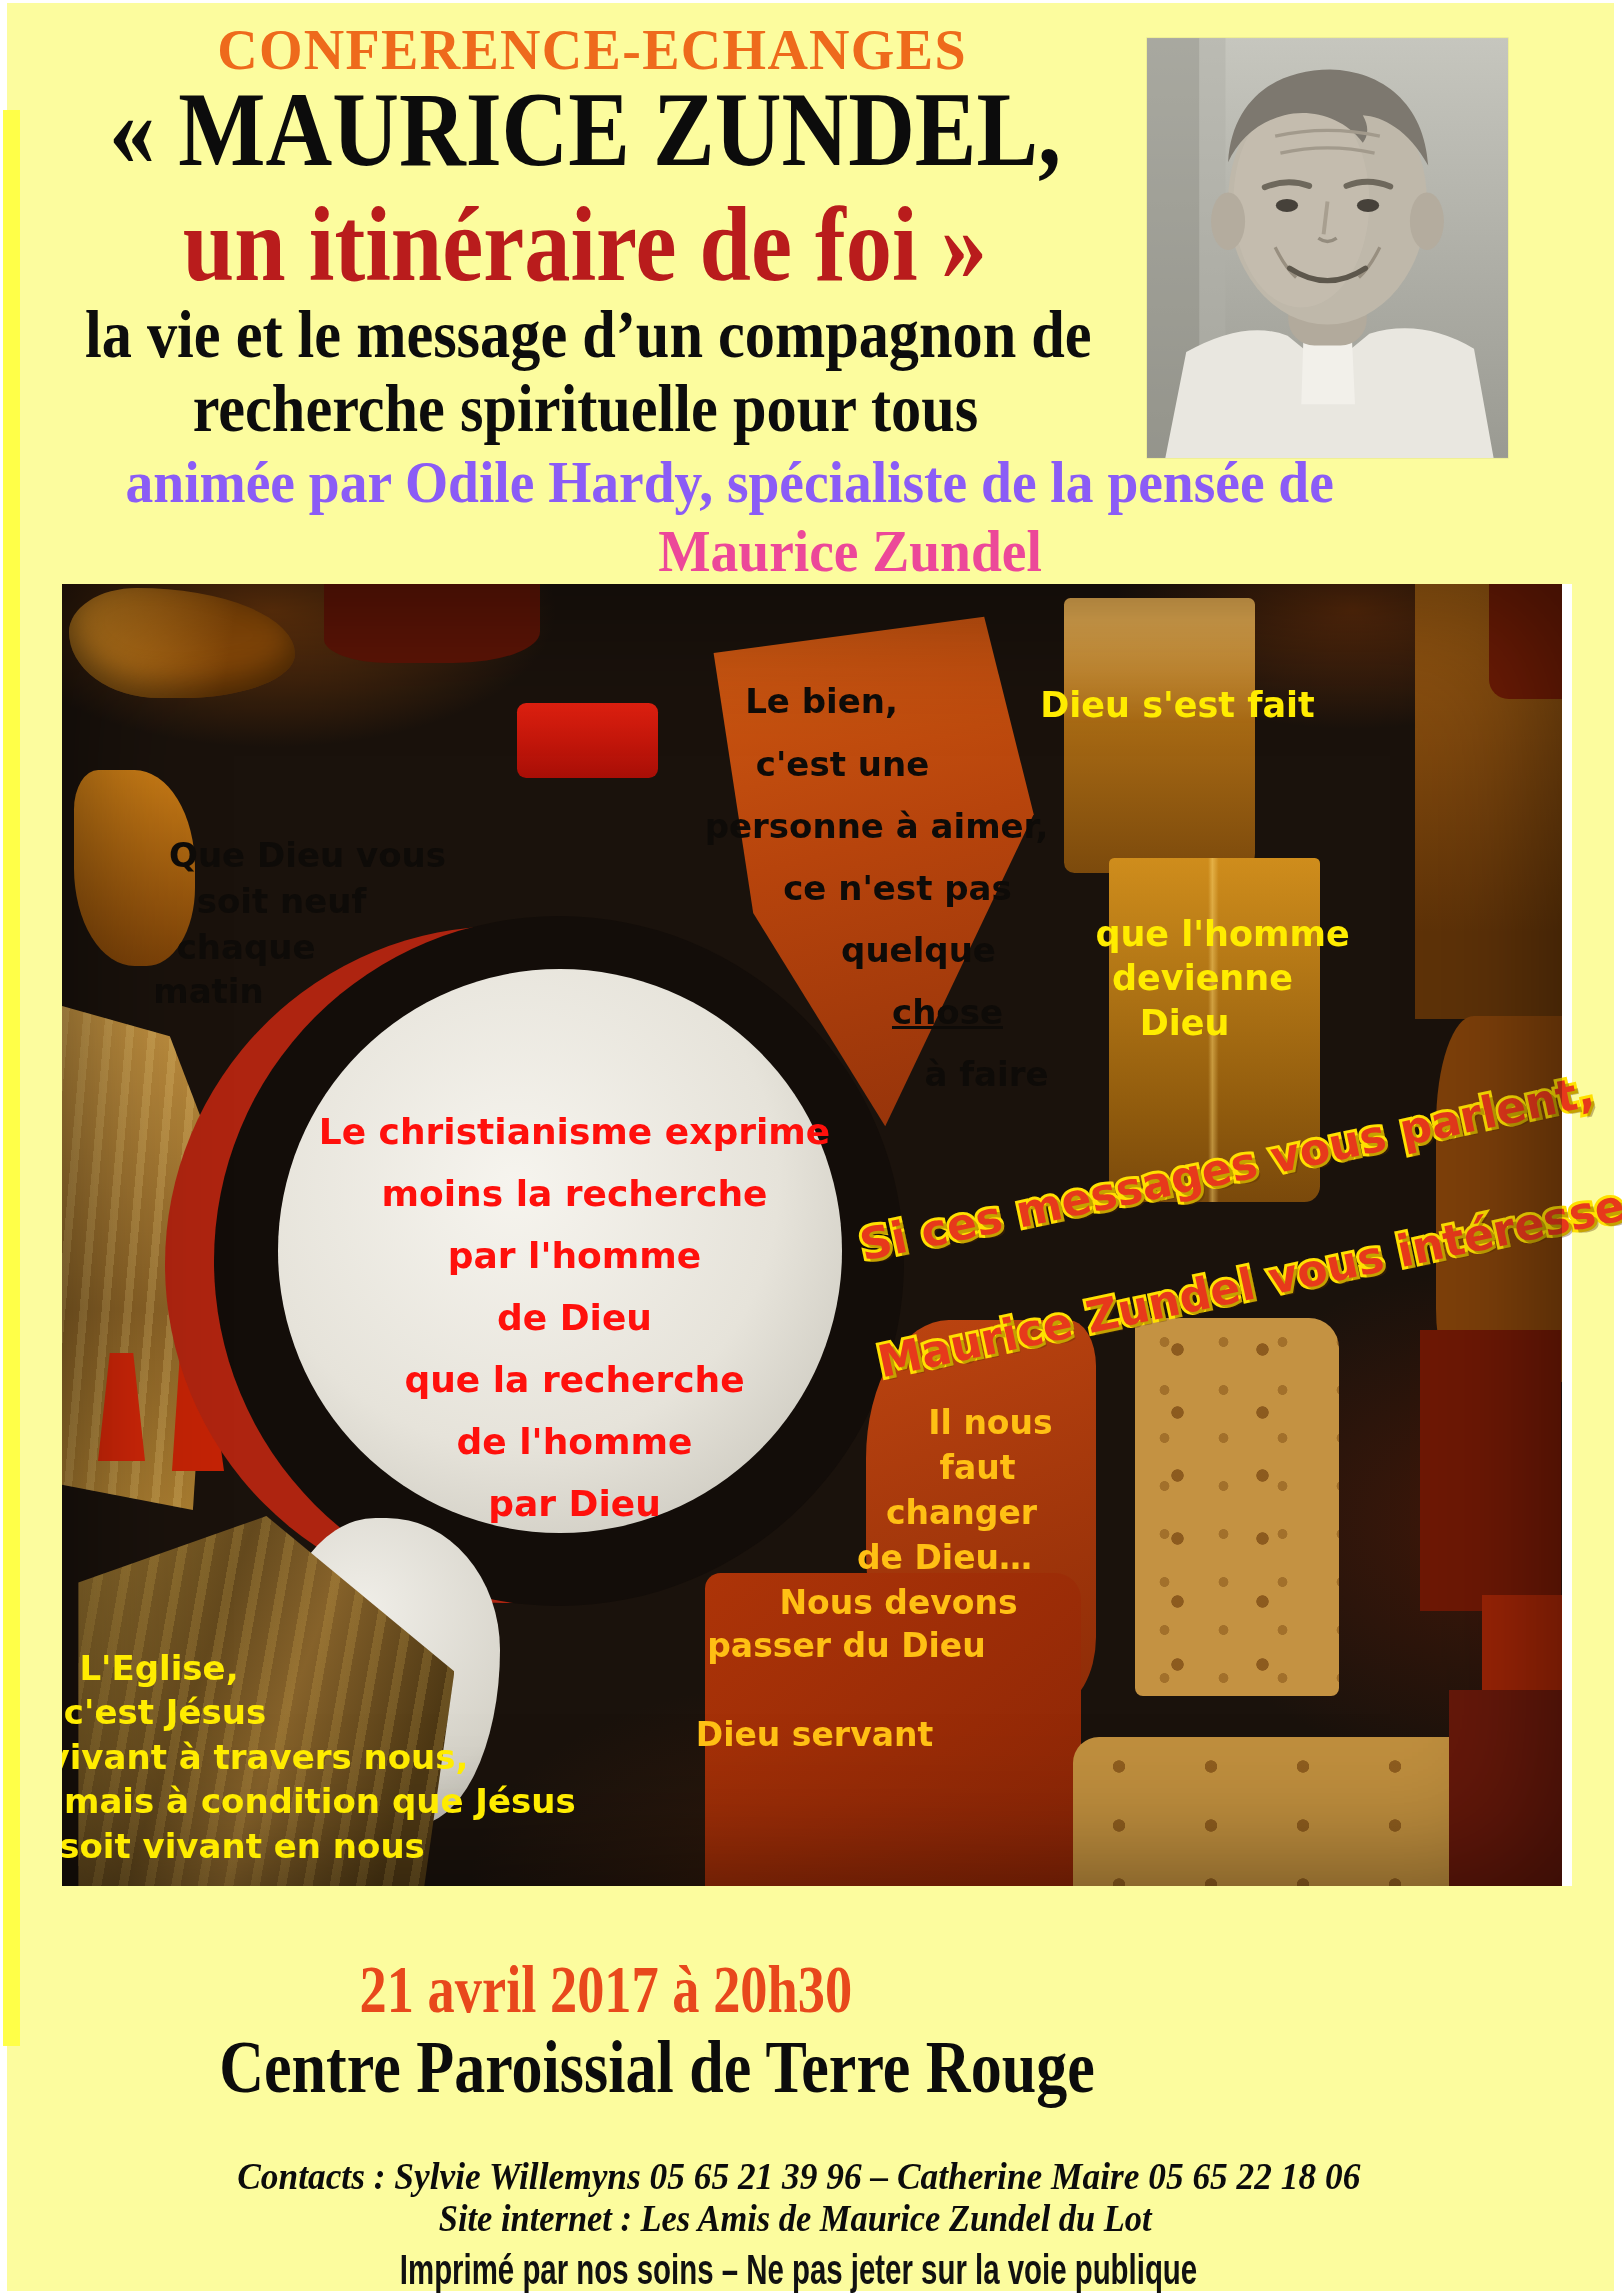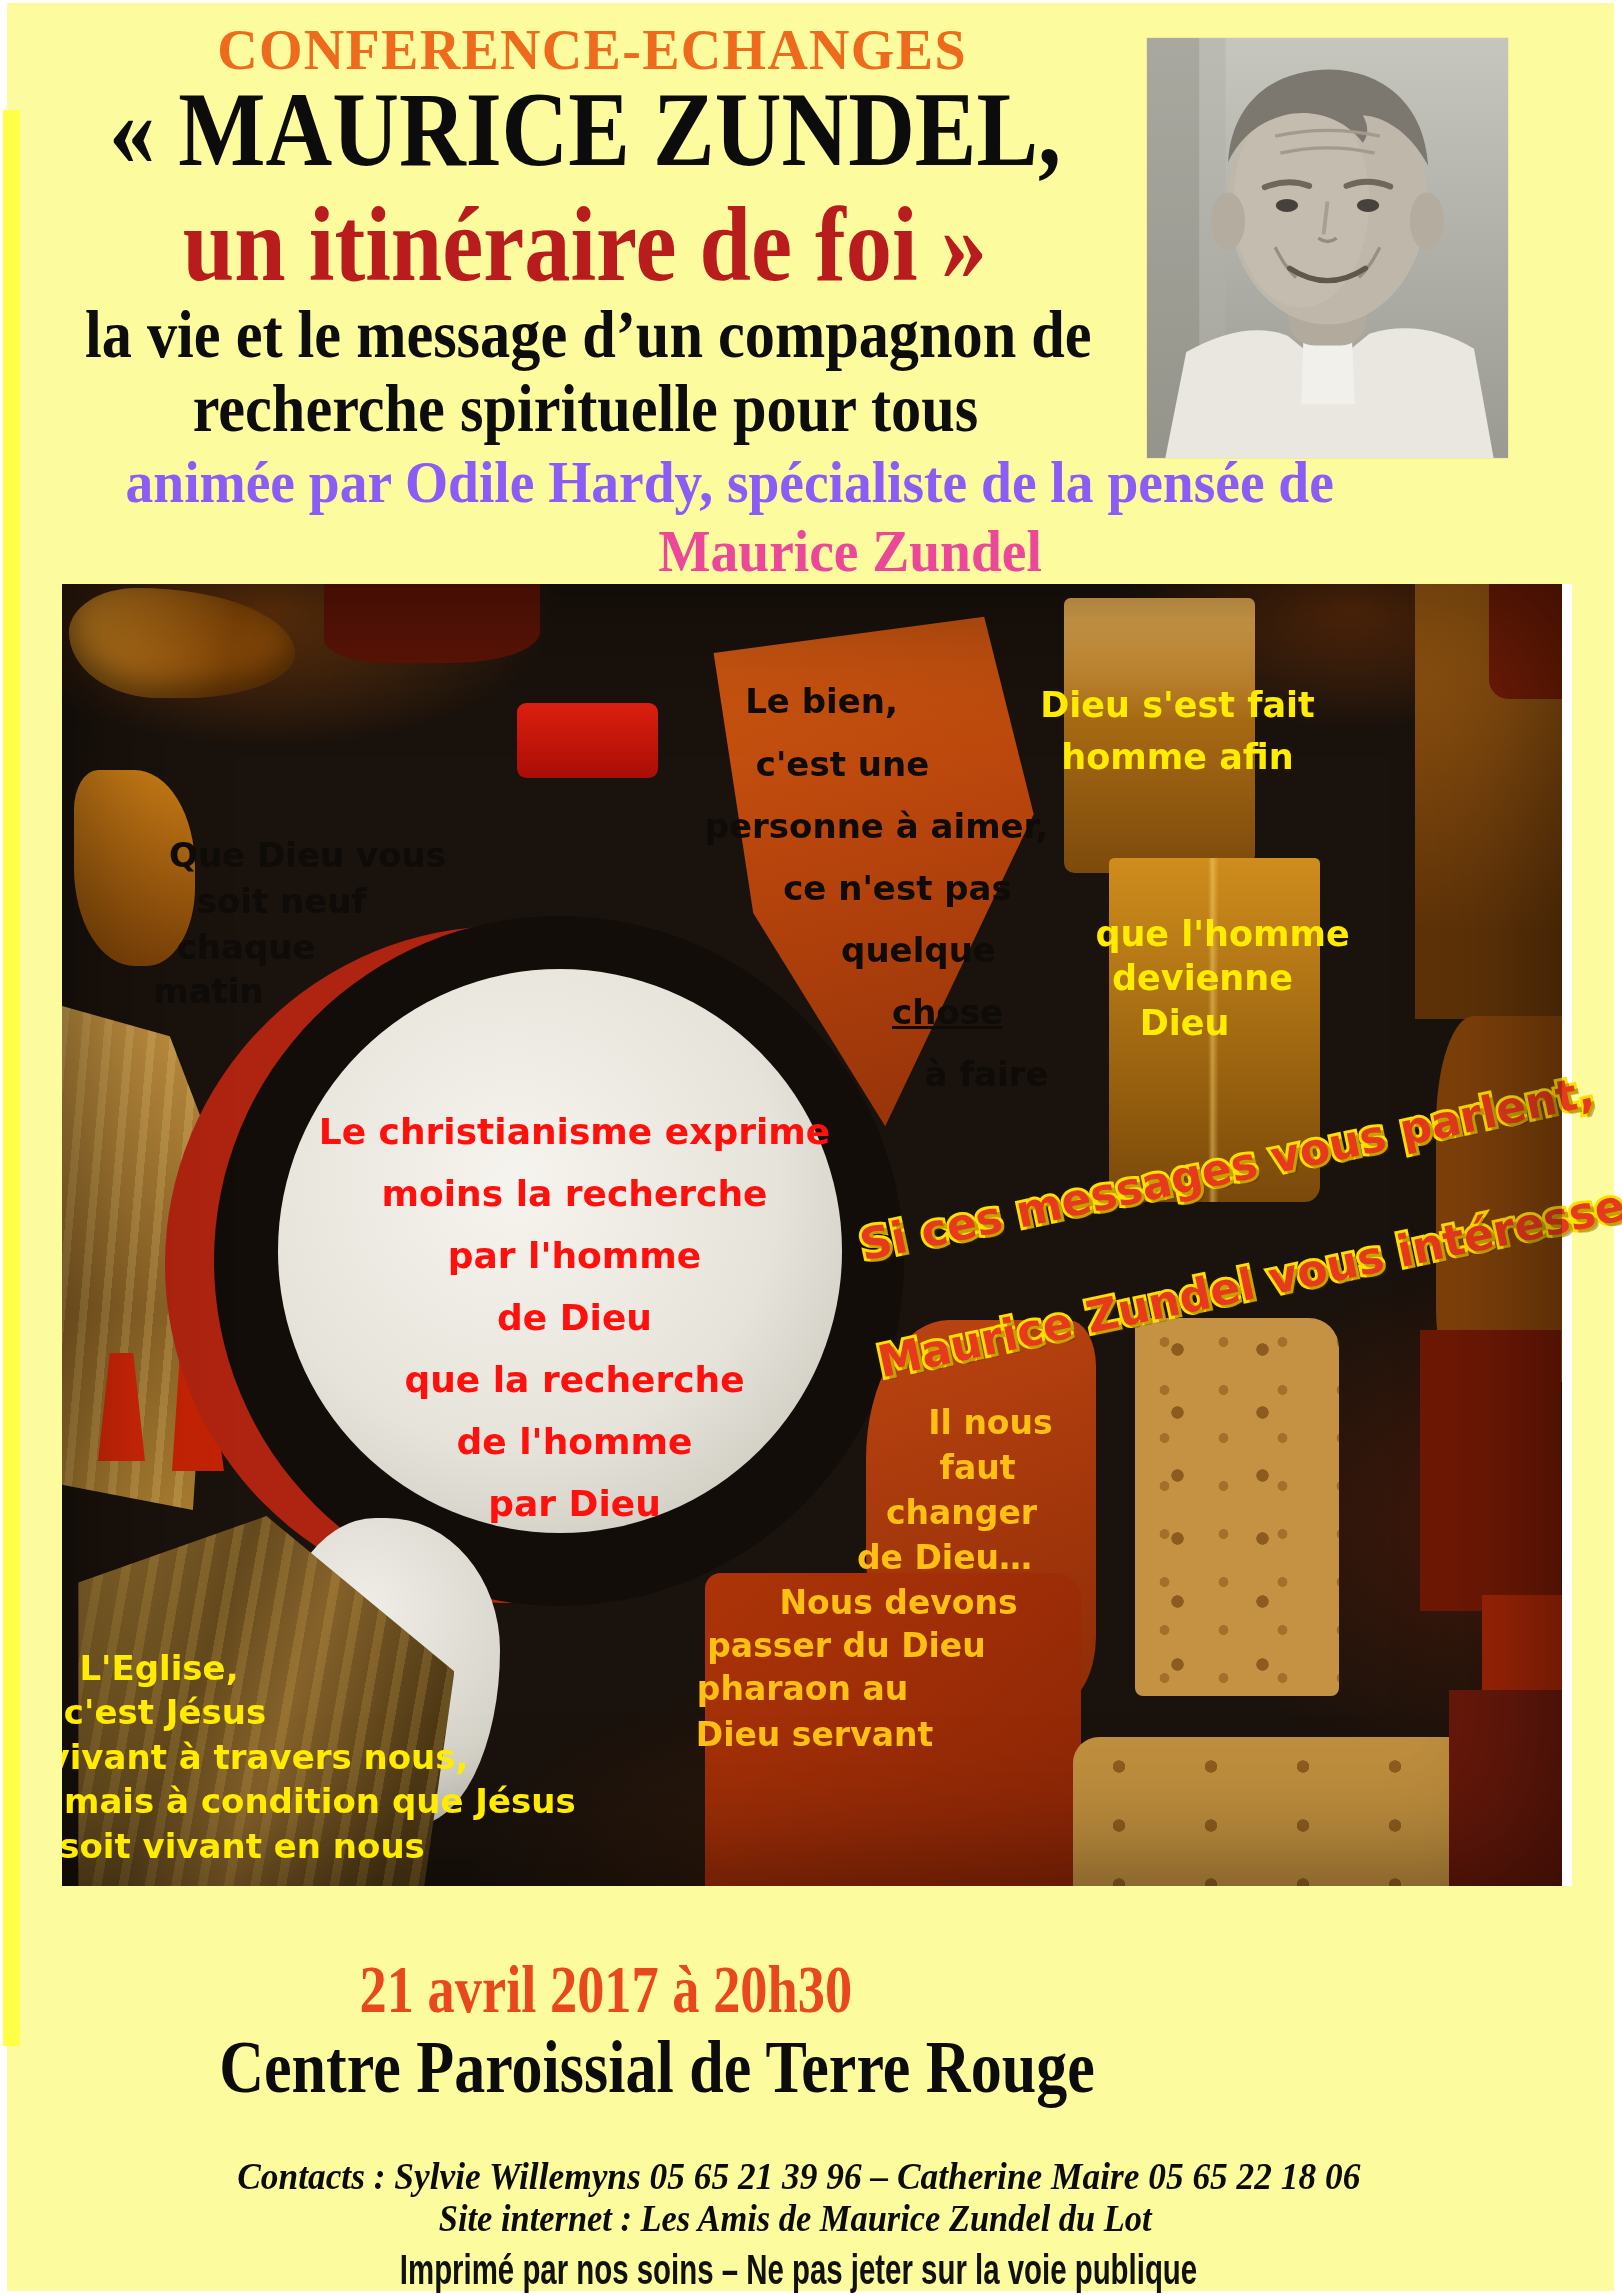--- a/index.html
+++ b/index.html
@@ -220,21 +220,20 @@
       <div class="ql qb qblack" id="qb1">c'est une</div>
       <div class="ql qb qblack" id="qb2">personne à aimer,</div>
       <div class="ql qb qblack" id="qb3">ce n'est pas</div>
       <div class="ql qb qblack" id="qb4">quelque</div>
       <div class="ql qb qblack" id="qb5">chose</div>
       <div class="ql qb qblack" id="qb6">à faire</div>
     </div>
 
     <div class="qwrap">
       <div class="ql qc qyellow" id="qcA0">Dieu s'est fait</div>
-      <div class="ql qc qyellow" id="qcA1">homme afin</div>
       <div class="ql qc qyellow" id="qcB0">que l'homme</div>
       <div class="ql qc qyellow" id="qcB1">devienne</div>
       <div class="ql qc qyellow" id="qcB2">Dieu</div>
     </div>
 
     <div id="qd">
       <div>Le christianisme exprime</div>
       <div>moins la recherche</div>
       <div>par l'homme</div>
       <div>de Dieu</div>
@@ -243,21 +242,20 @@
       <div>par Dieu</div>
     </div>
 
     <div class="qwrap">
       <div class="ql qf qgold" id="qf0">Il nous</div>
       <div class="ql qf qgold" id="qf1">faut</div>
       <div class="ql qf qgold" id="qf2">changer</div>
       <div class="ql qf qgold" id="qf3">de Dieu…</div>
       <div class="ql qf qgold" id="qf4">Nous devons</div>
       <div class="ql qf qgold" id="qf5">passer du Dieu</div>
-      <div class="ql qf qgold" id="qf6">pharaon au</div>
       <div class="ql qf qgold" id="qf7">Dieu servant</div>
     </div>
 
     <div class="qwrap">
       <div class="ql qg qyellow" id="qg0">L'Eglise,</div>
       <div class="ql qg qyellow" id="qg1">c'est Jésus</div>
       <div class="ql qg qyellow" id="qg2">vivant à travers nous,</div>
       <div class="ql qg qyellow" id="qg3">mais à condition que Jésus</div>
       <div class="ql qg qyellow" id="qg4">soit vivant en nous</div>
     </div>

